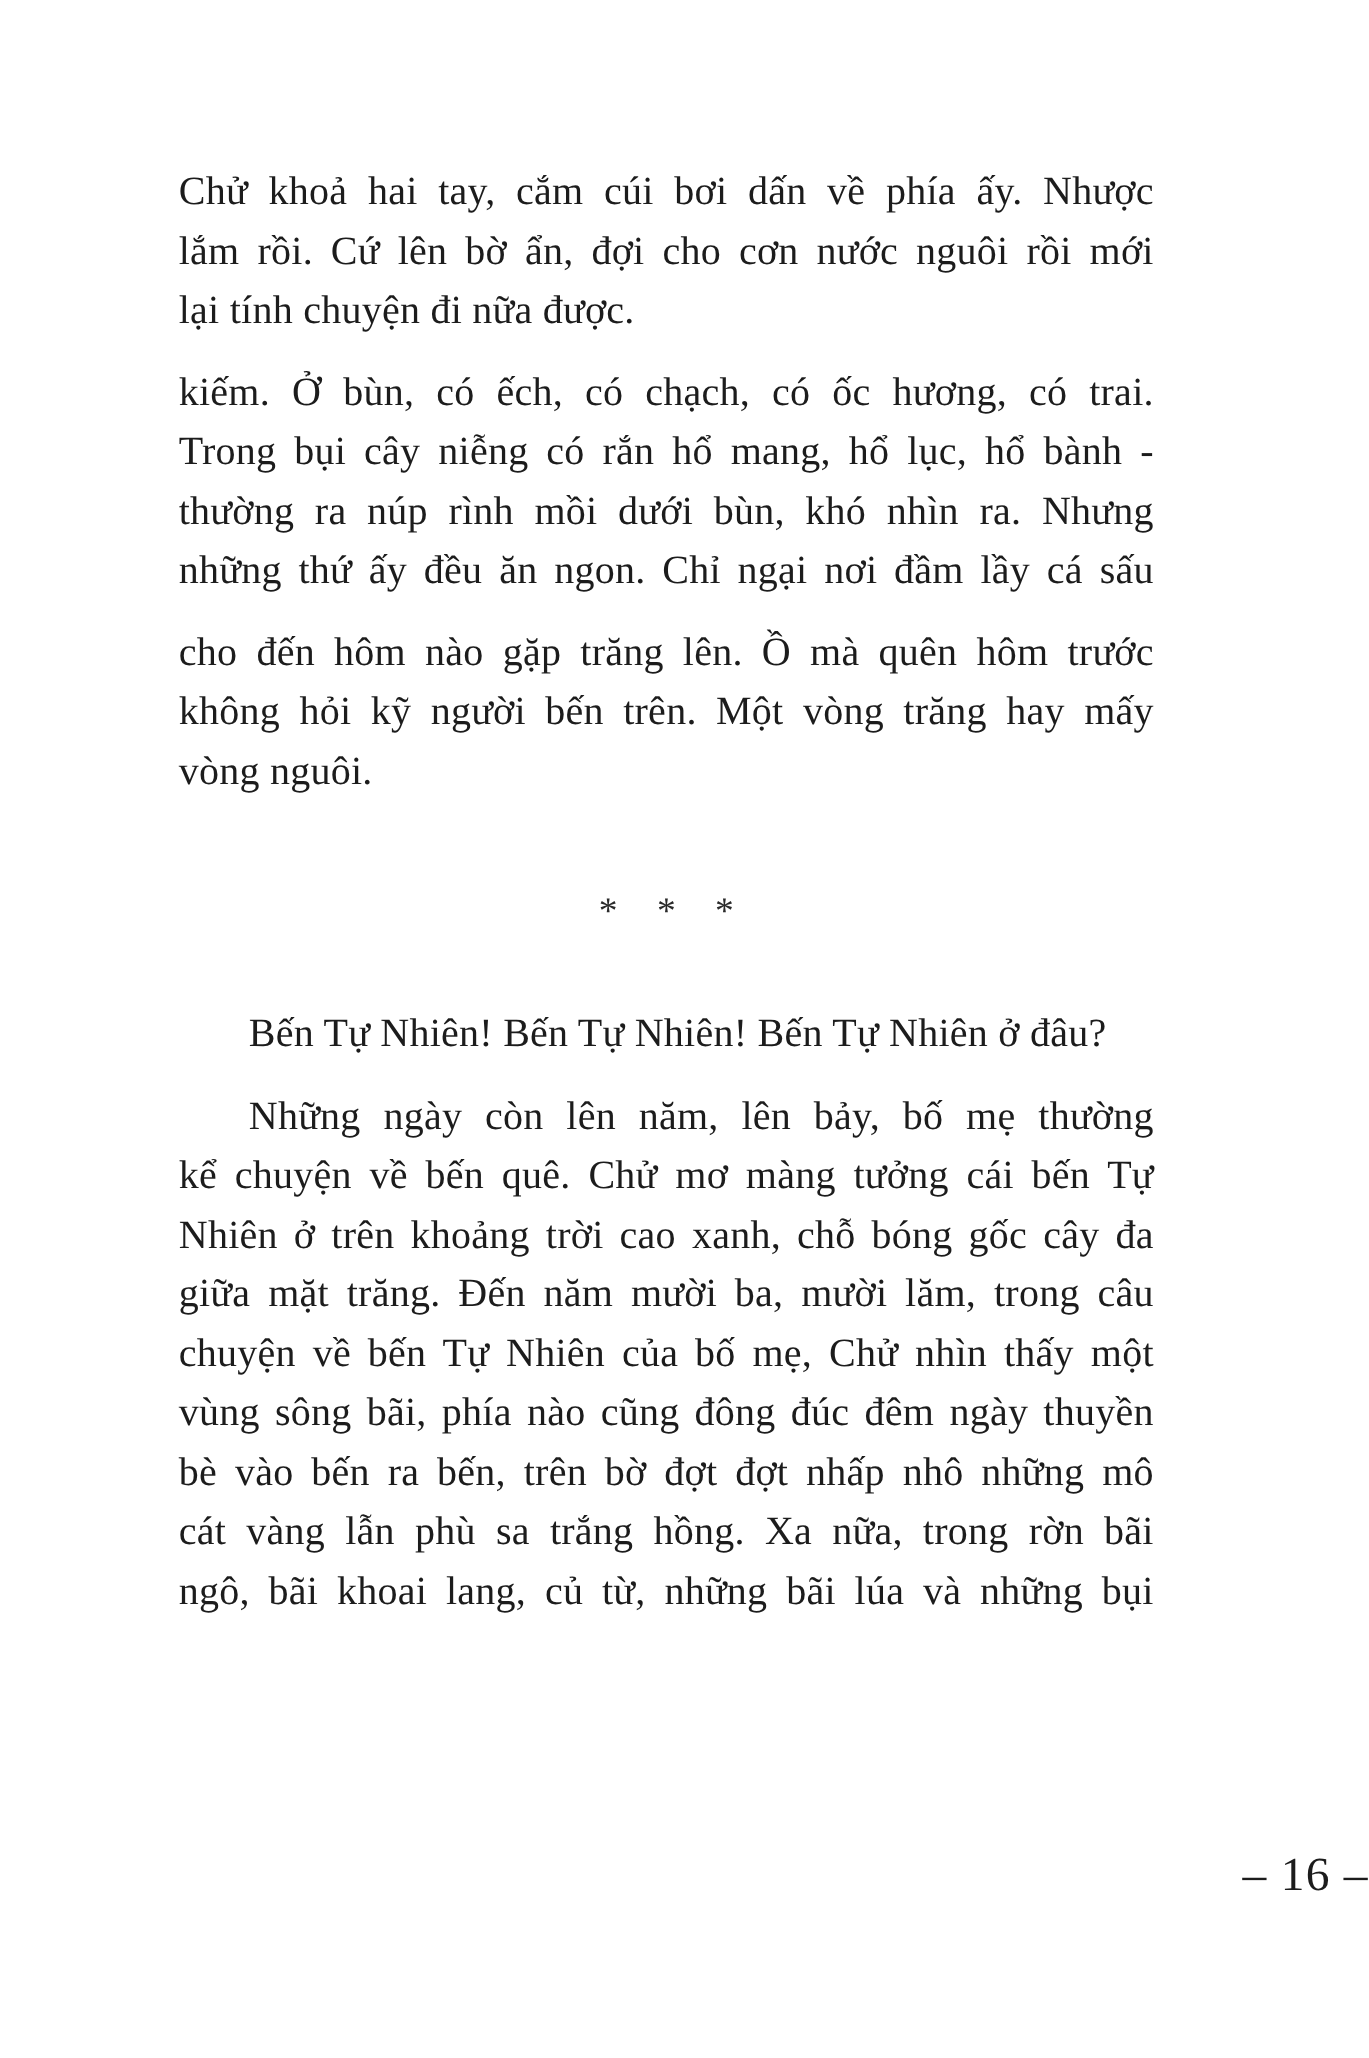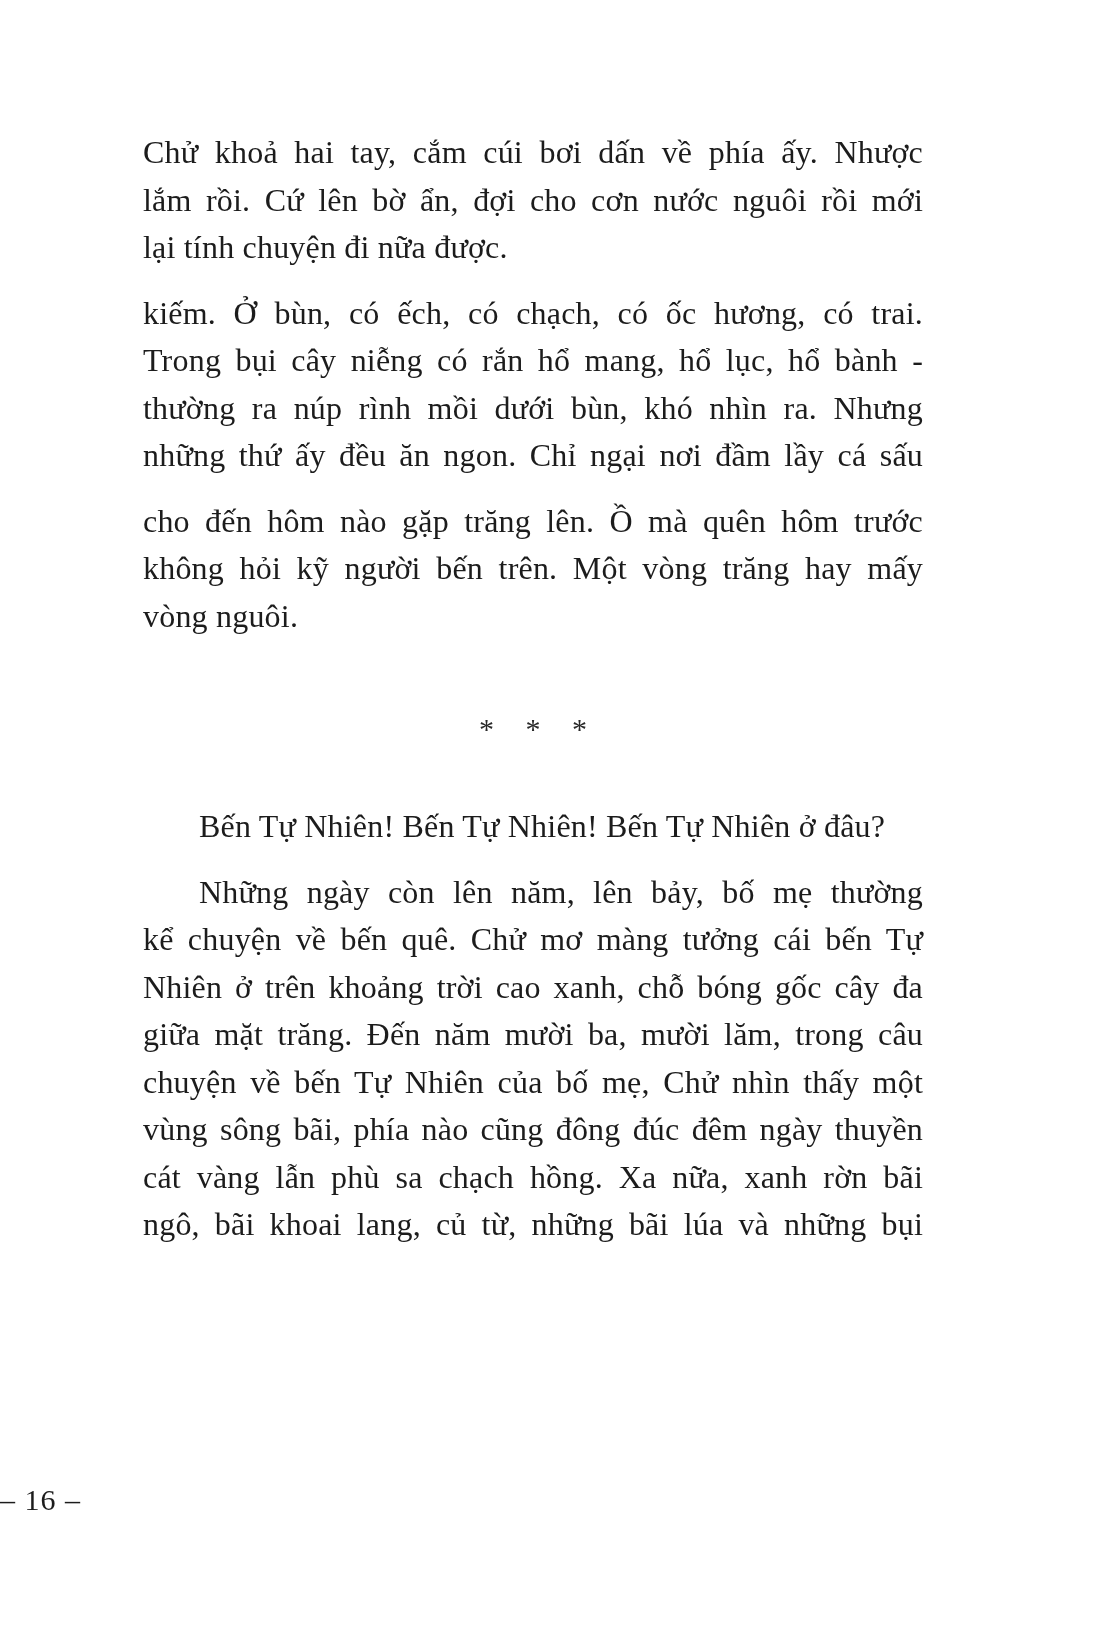--- a/index.html
+++ b/index.html
@@ -46,22 +46,22 @@
     font-size: 30px;
     line-height: 48px;
     word-spacing: 24px;
     color: #2a2a2a;
   }
   .page-number {
     position: absolute;
     left: 0;
     right: 0;
     top: 1480px;
-    text-align: left;
-    font-size: 30px;
+    text-align: right;
+    font-size: 38px;
     line-height: 40px;
     color: #1c1c1c;
     letter-spacing: 1px;
   }
 </style>
 </head>
 <body>
 
 <div class="page">
   <div class="text-block">
@@ -91,20 +91,21 @@
       <div class="line indent last">Bến Tự Nhiên! Bến Tự Nhiên! Bến Tự Nhiên ở đâu?</div>
     </div>
 
     <div class="para">
       <div class="line indent">Những ngày còn lên năm, lên bảy, bố mẹ thường</div>
       <div class="line">kể chuyện về bến quê. Chử mơ màng tưởng cái bến Tự</div>
       <div class="line">Nhiên ở trên khoảng trời cao xanh, chỗ bóng gốc cây đa</div>
       <div class="line">giữa mặt trăng. Đến năm mười ba, mười lăm, trong câu</div>
       <div class="line">chuyện về bến Tự Nhiên của bố mẹ, Chử nhìn thấy một</div>
       <div class="line">vùng sông bãi, phía nào cũng đông đúc đêm ngày thuyền</div>
-      <div class="line">cát vàng lẫn phù sa chạch hồng. Xa nữa, xanh rờn bãi</div>
+      <div class="line">bè vào bến ra bến, trên bờ đợt đợt nhấp nhô những mô</div>
+      <div class="line">cát vàng lẫn phù sa trắng hồng. Xa nữa, trong rờn bãi</div>
       <div class="line">ngô, bãi khoai lang, củ từ, những bãi lúa và những bụi</div>
     </div>
 
   </div>
 
   <div class="page-number">– 16 –</div>
 </div>
 
 </body></html>

